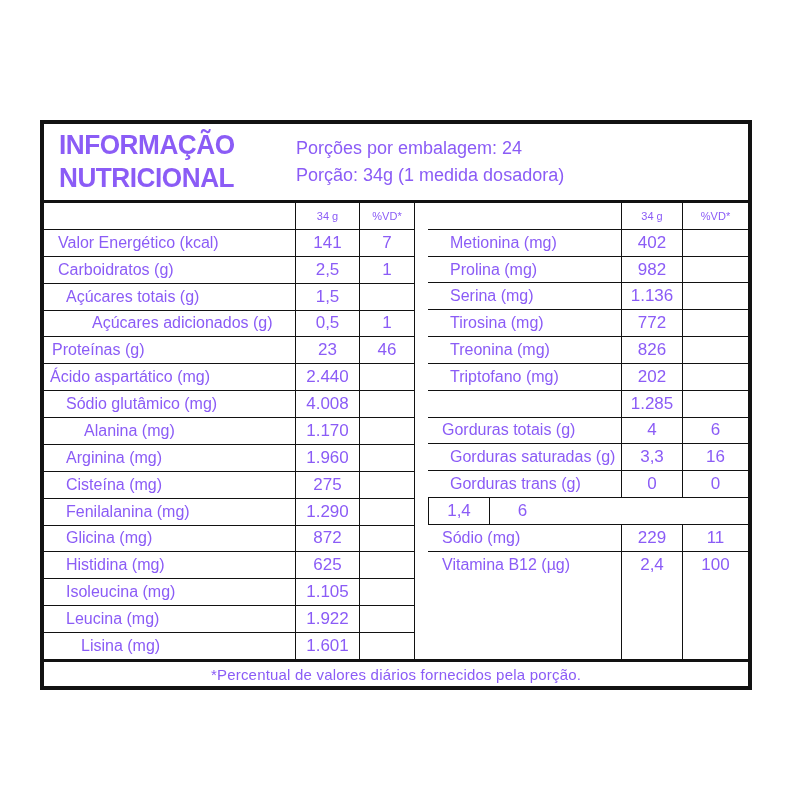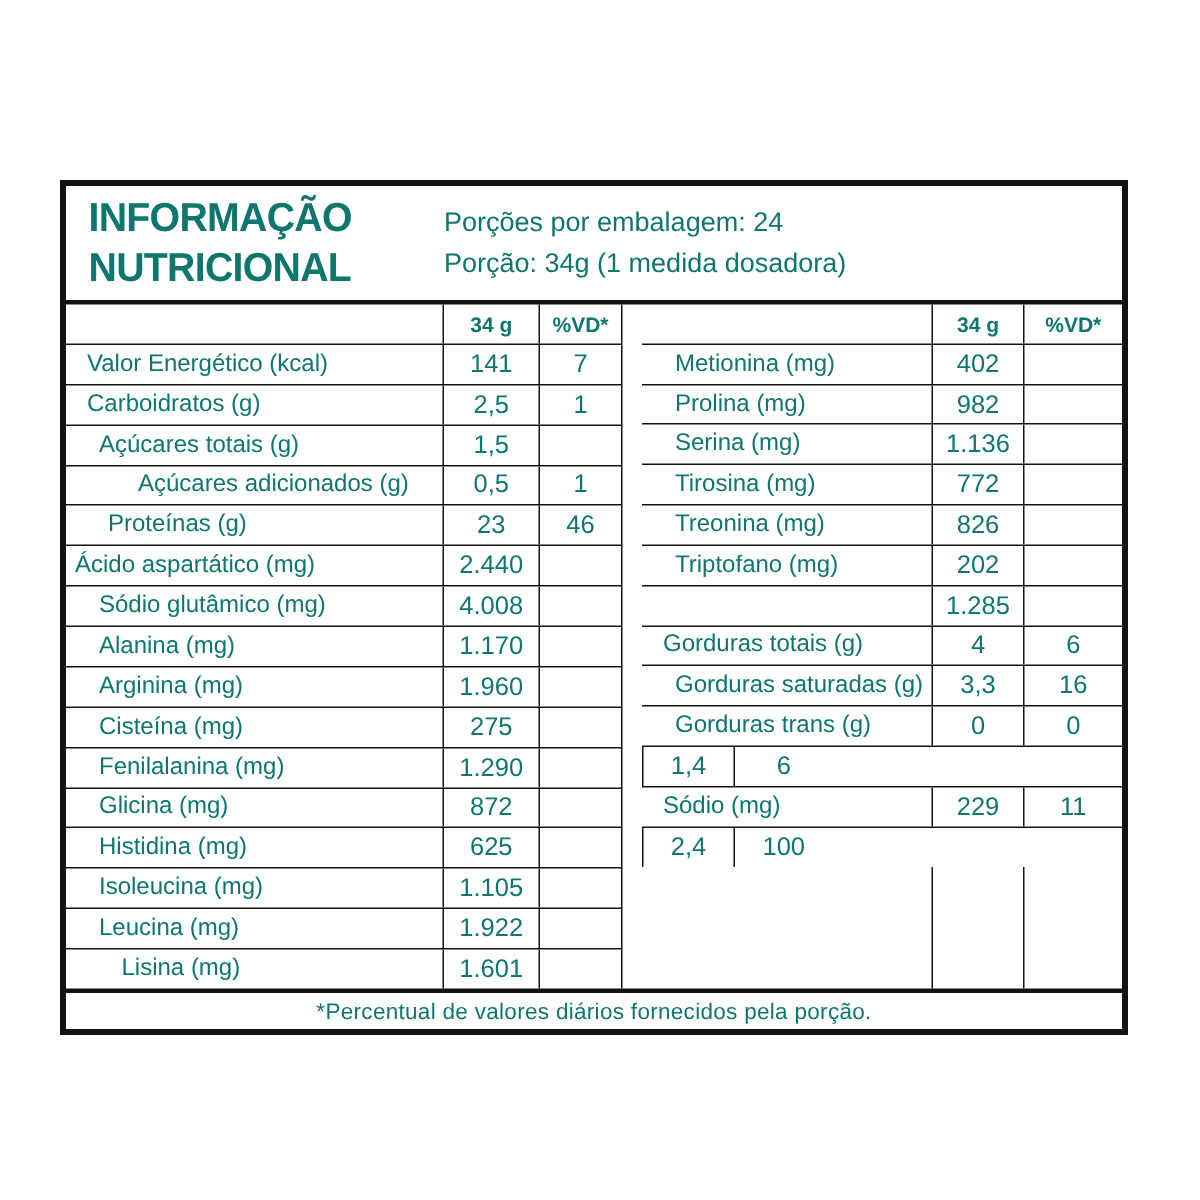--- a/index.html
+++ b/index.html
@@ -1,17 +1,17 @@
 <!DOCTYPE html>
 <html><head>
 <meta charset="utf-8">
 <style>
   html,body{margin:0;padding:0;background:#ffffff;}
   .sheet{position:relative;width:765px;height:800px;background:#fff;overflow:hidden;
-         font-family:"Liberation Sans",sans-serif;color:#0f766e;}
+         font-family:"Liberation Sans",sans-serif;color:#8b5cf6;}
   .box{position:absolute;left:40px;top:120px;width:712px;height:570px;
        border:4px solid #121212;box-sizing:border-box;background:#fff;
        display:flex;flex-direction:column;}
   
   .header-band{height:79px;border-bottom:3px solid #121212;box-sizing:border-box;
                display:flex;align-items:center;padding-left:15px;}
   .title{width:237px;flex:none;}
   .title-line{font-size:27px;font-weight:bold;line-height:33px;letter-spacing:-0.5px;
               transform:scaleX(0.97);transform-origin:0 50%;white-space:nowrap;}
   .portion-info{flex:1;}
@@ -28,21 +28,21 @@
   .rtable .row{flex:none;height:calc(100%/17);}
   .row.no-sep{border-bottom:none;}
   .rtable .ext{flex:1;height:auto;}
   .cell-label{flex:1;display:flex;align-items:center;font-size:16px;padding-left:14px;
               box-sizing:border-box;white-space:nowrap;overflow:hidden;}
   .cell-amount{width:65px;flex:none;border-left:1.5px solid #121212;border-right:1.5px solid #121212;
                box-sizing:border-box;display:flex;align-items:center;justify-content:center;font-size:17px;}
   .cell-dv{width:54px;flex:none;display:flex;align-items:center;justify-content:center;font-size:17px;}
   .rtable .cell-amount{width:62px;}
   .rtable .cell-dv{width:65px;}
-  .header-cell{font-weight:bold;font-size:14px;}
+  .header-cell{font-weight:normal;font-size:11px;}
   
   .footer-band{height:27px;flex:none;border-top:3px solid #121212;box-sizing:border-box;
                display:flex;align-items:center;justify-content:center;}
   .footer-note{font-size:15px;letter-spacing:0.2px;}
 </style>
 </head>
 <body>
 
 <div class="sheet">
   <div class="box">
@@ -79,36 +79,36 @@
             <div class="cell-label" style="padding-left: 22px;">Açúcares totais (g)</div>
             <div class="cell-amount">1,5</div>
             <div class="cell-dv"></div>
           </div>
           <div class="row">
             <div class="cell-label" style="padding-left: 48px;">Açúcares adicionados (g)</div>
             <div class="cell-amount">0,5</div>
             <div class="cell-dv">1</div>
           </div>
           <div class="row">
-            <div class="cell-label" style="padding-left: 28px;">Proteínas (g)</div>
+            <div class="cell-label" style="padding-left: 8px;">Proteínas (g)</div>
             <div class="cell-amount">23</div>
             <div class="cell-dv">46</div>
           </div>
           <div class="row">
             <div class="cell-label" style="padding-left: 6px;">Ácido aspartático (mg)</div>
             <div class="cell-amount">2.440</div>
             <div class="cell-dv"></div>
           </div>
           <div class="row">
             <div class="cell-label" style="padding-left: 22px;">Sódio glutâmico (mg)</div>
             <div class="cell-amount">4.008</div>
             <div class="cell-dv"></div>
           </div>
           <div class="row">
-            <div class="cell-label" style="padding-left: 22px;">Alanina (mg)</div>
+            <div class="cell-label" style="padding-left: 22px; margin-left: 18px;">Alanina (mg)</div>
             <div class="cell-amount">1.170</div>
             <div class="cell-dv"></div>
           </div>
           <div class="row">
             <div class="cell-label" style="padding-left: 22px;">Arginina (mg)</div>
             <div class="cell-amount">1.960</div>
             <div class="cell-dv"></div>
           </div>
           <div class="row">
             <div class="cell-label" style="padding-left: 22px;">Cisteína (mg)</div>
@@ -205,20 +205,21 @@
           <div class="row">
             <div class="cell-amount">1,4</div>
             <div class="cell-dv">6</div>
           </div>
           <div class="row">
             <div class="cell-label" style="padding-left: 14px;">Sódio (mg)</div>
             <div class="cell-amount">229</div>
             <div class="cell-dv">11</div>
           </div>
           <div class="row no-sep">
+            <div class="cell-label" style="padding-left: 14px;">Vitamina B12 (µg)</div>
             <div class="cell-amount">2,4</div>
             <div class="cell-dv">100</div>
           </div>
           <div class="row ext no-sep">
             <div class="cell-label"></div>
             <div class="cell-amount"></div>
             <div class="cell-dv"></div>
           </div>
         </div>
     </div>

